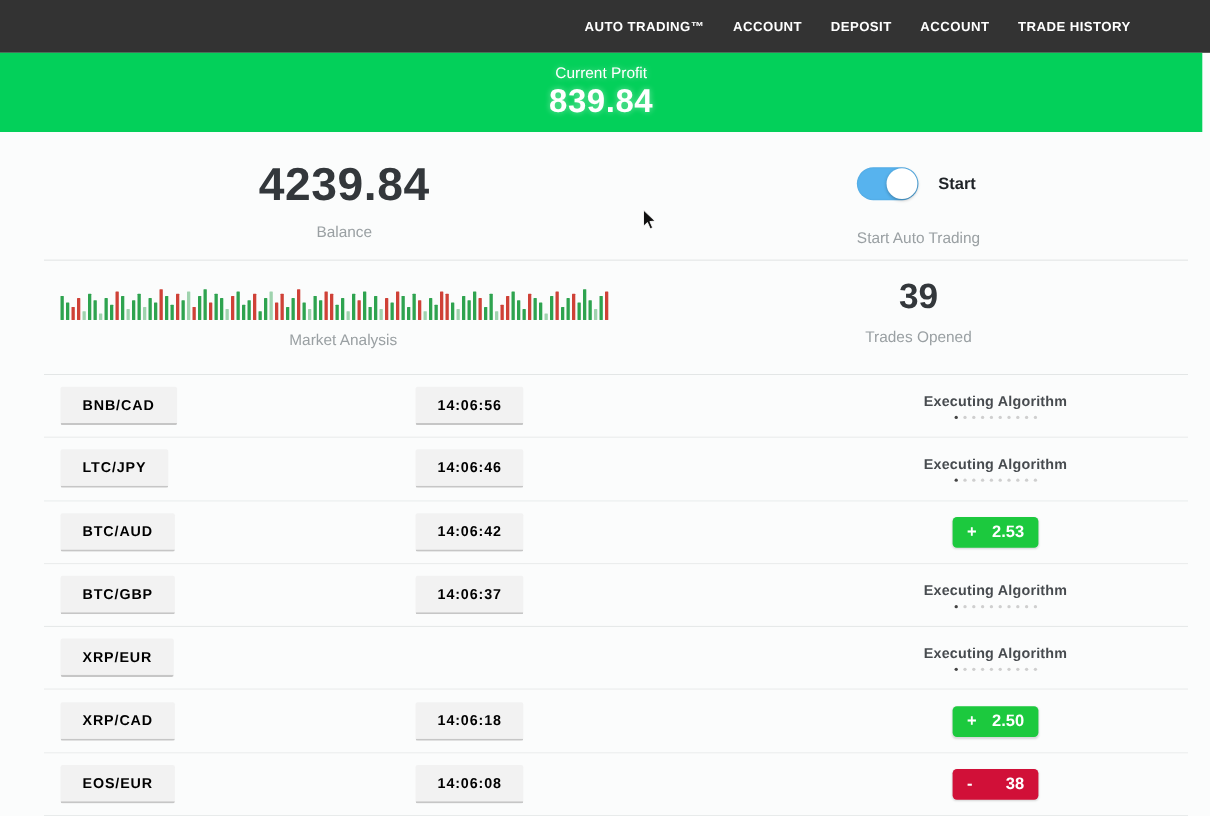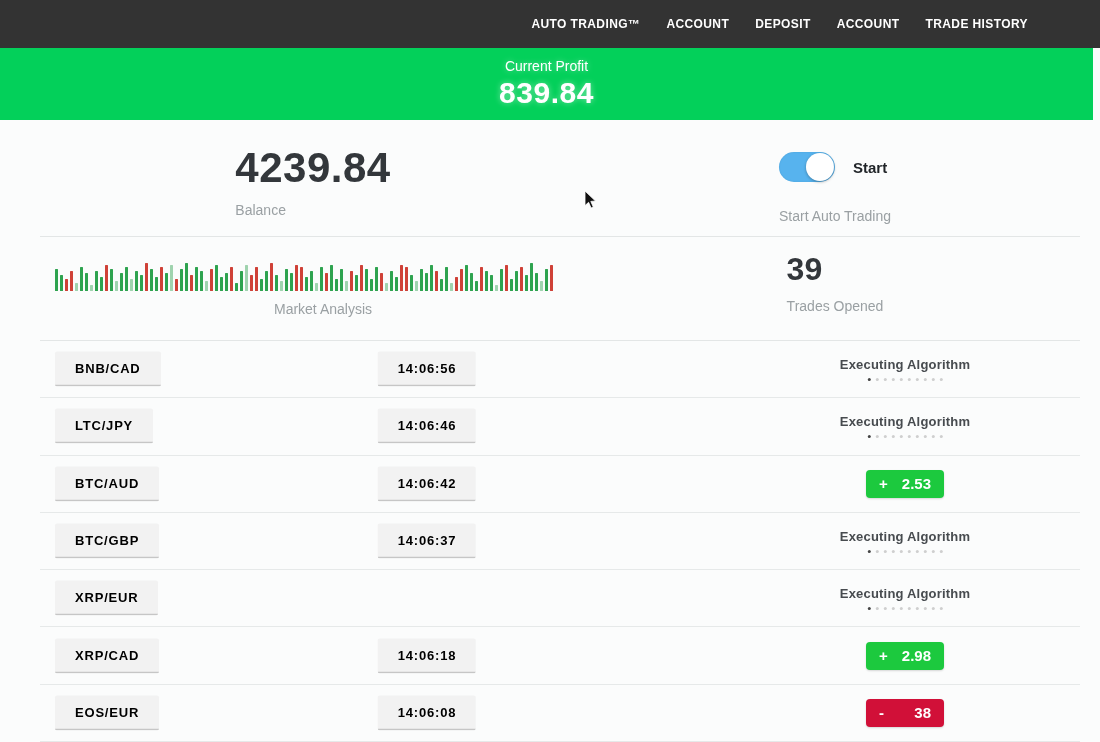--- a/index.html
+++ b/index.html
@@ -18,39 +18,39 @@
     display:flex; flex-direction:column; align-items:center; justify-content:center;
     color:#ffffff; text-shadow:0 0 6px rgba(255,255,255,.45); }
   .banner-label { font-size:14px; margin-bottom:2px; font-weight:500; }
   .banner-value { font-size:30px; font-weight:bold; letter-spacing:.5px; }
 
   
   .content { padding:0 20px 0 40px; }
   .stats-row { position:relative; border-bottom:1px solid #e3e6e6; }
   .stats-row.row1 { height:117px; }
   .stats-row.row2 { height:104px; }
-  .center-at { position:absolute; transform:translateX(-50%); }
+  .center-at { position:absolute; transform:translateX(-50%); text-align:center; }
 
   .big-number { font-size:42px; font-weight:bold; color:#33373b; letter-spacing:.5px; }
   .mid-number { font-size:32px; font-weight:bold; color:#33373b; }
   .stat-label { font-size:14px; color:#9aa0a3; margin-top:10px; }
 
   
   .toggle-wrap { display:flex; align-items:center; gap:18px; }
   .toggle { width:56px; height:30px; border-radius:15px; background:#57b3ee;
     position:relative; cursor:pointer; box-shadow:inset 0 0 2px rgba(0,0,0,.1); }
   .knob { position:absolute; right:1px; top:1px; width:28px; height:28px;
     border-radius:50%; background:#ffffff; box-shadow:0 1px 3px rgba(0,0,0,.3); }
   .toggle-label { font-size:15px; font-weight:bold; color:#1f2327; }
 
   
   .bars { position:absolute; left:15px; top:20px; width:510px; height:34px;
     display:flex; align-items:flex-end; gap:2px; }
   .bars span { width:3px; flex:0 0 3px; border-radius:.5px; }
-  .bars-label { position:absolute; left:283px; transform:translateX(-50%);
+  .bars-label { position:absolute; left:272px; transform:translateX(-50%);
     top:64px; font-size:14px; color:#9aa0a3; }
 
   
   .trade-row { position:relative; height:57.3px; border-bottom:1px solid #e6e9e9;
     background:#fbfcfc; }
   .chip { display:inline-block; background:#f2f2f2; border-bottom:2px solid #c6c6c6;
     border-radius:2px; padding:9px 20px; font-size:13px; font-weight:bold;
     color:#000000; letter-spacing:.8px; }
   .chip.pair { position:absolute; left:15px; top:50%; transform:translateY(-50%); }
   .chip.time { position:absolute; left:387px; top:50%; transform:translate(-50%,-50%); }
@@ -320,21 +320,21 @@
     </div>
   </div>
 
   <div class="trade-row">
     <span class="chip pair">XRP/CAD</span>
     <span class="chip time">14:06:18</span>
     <div class="status-box">
 
       <div class="result-badge profit">
         <span>+</span>
-        <span>2.98</span>
+        <span>2.50</span>
       </div>
     </div>
   </div>
 
   <div class="trade-row">
     <span class="chip pair">EOS/EUR</span>
     <span class="chip time">14:06:08</span>
     <div class="status-box">
 
       <div class="result-badge loss">

